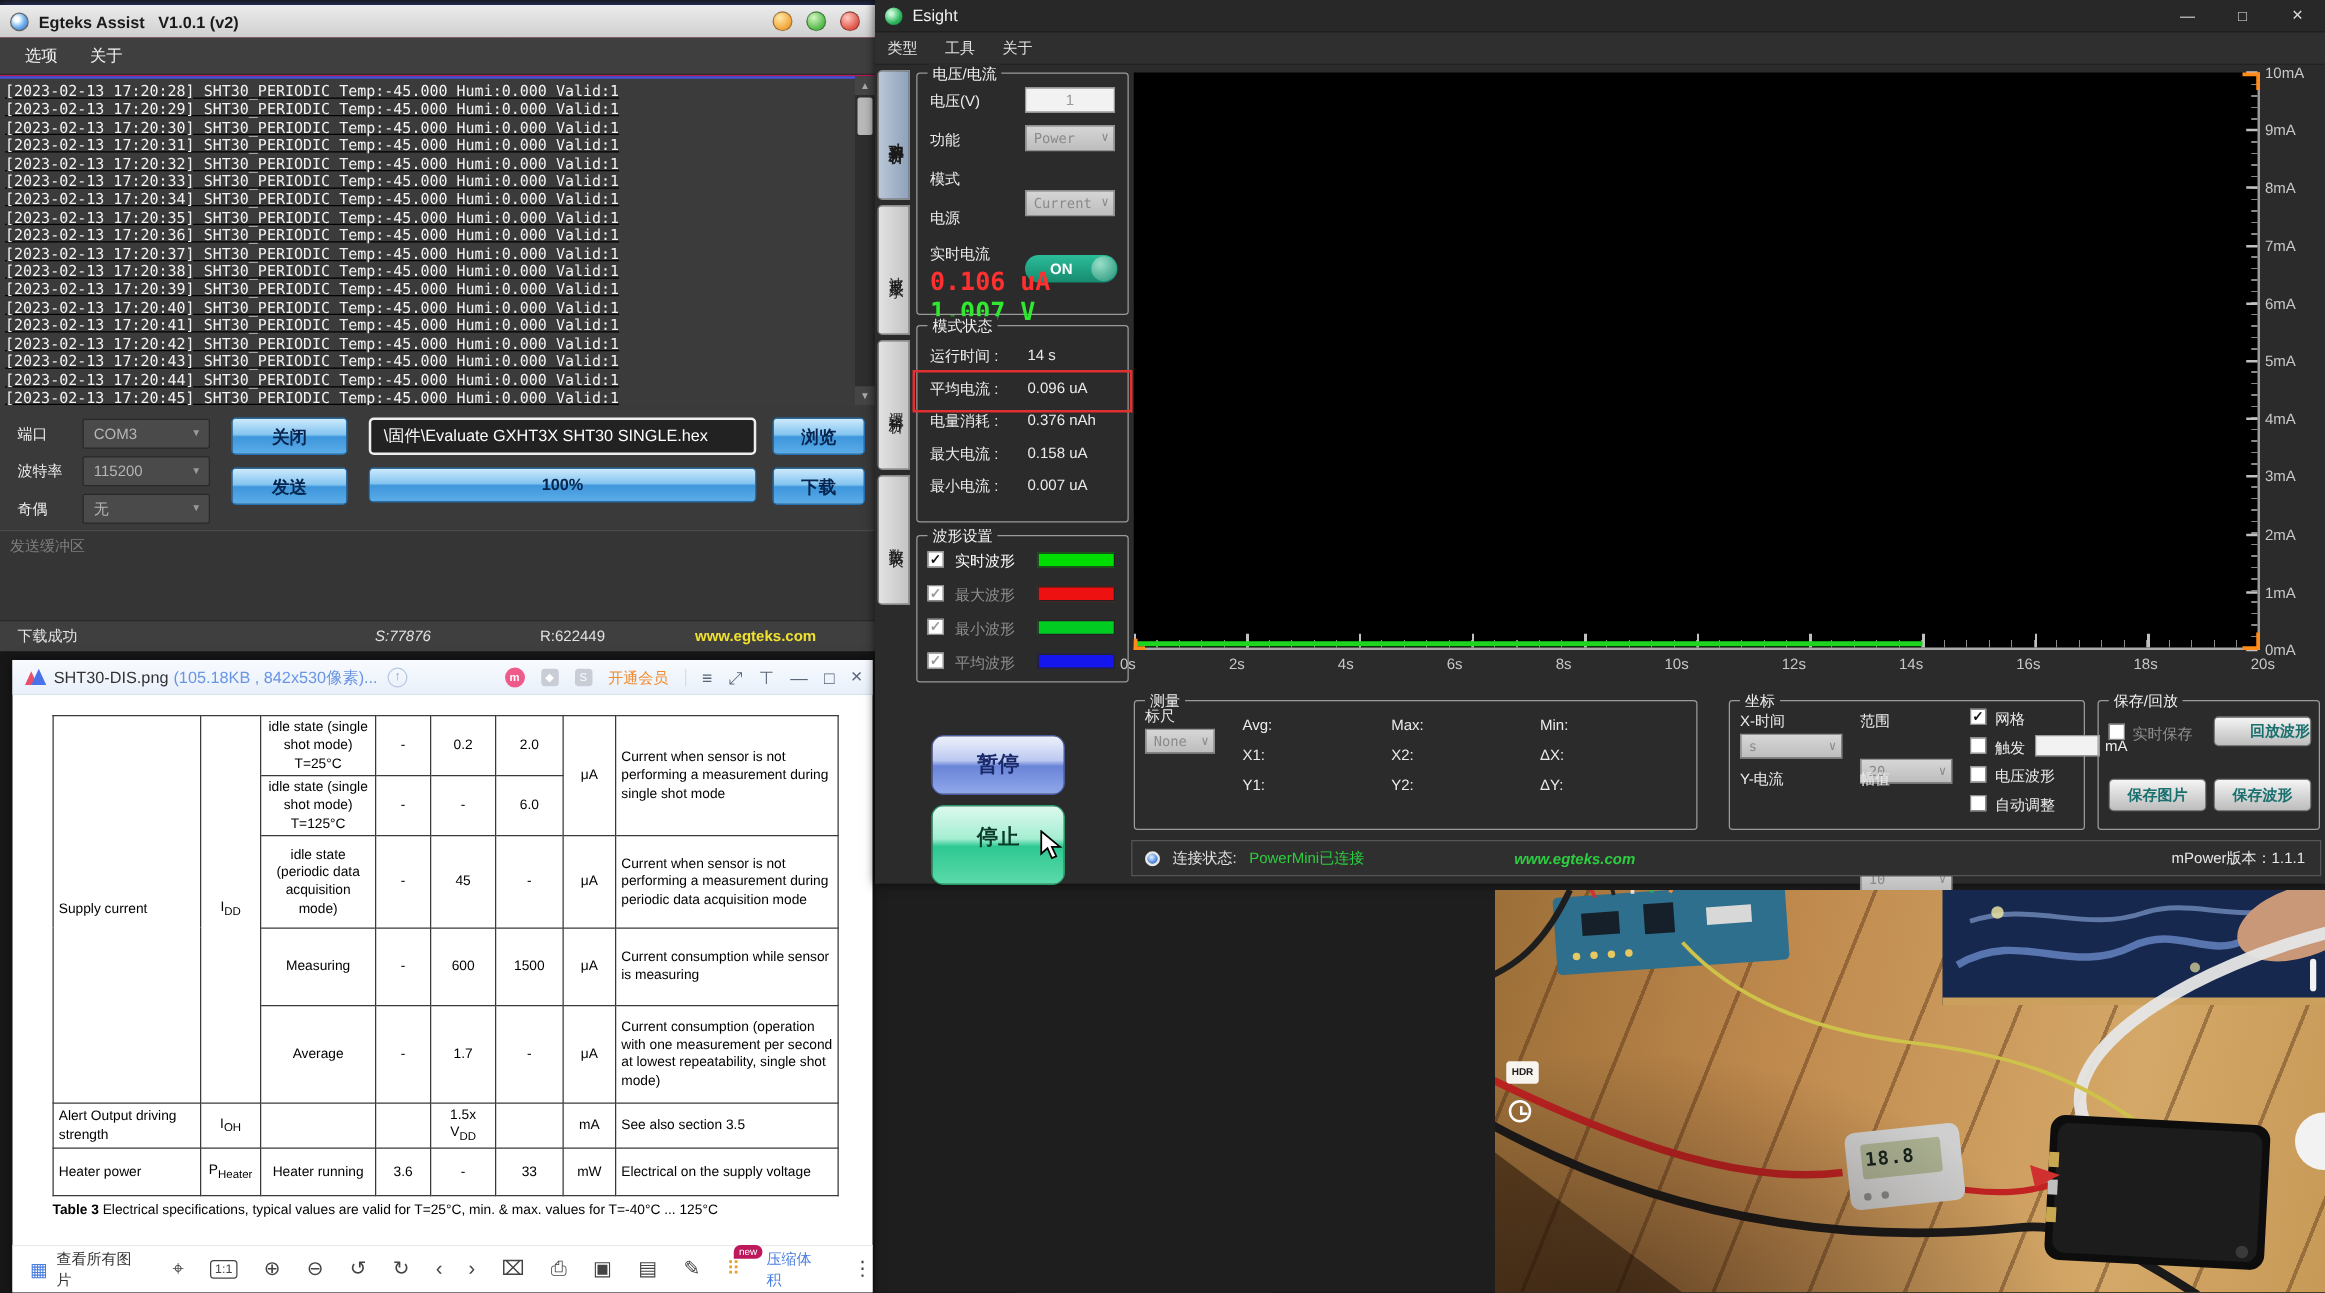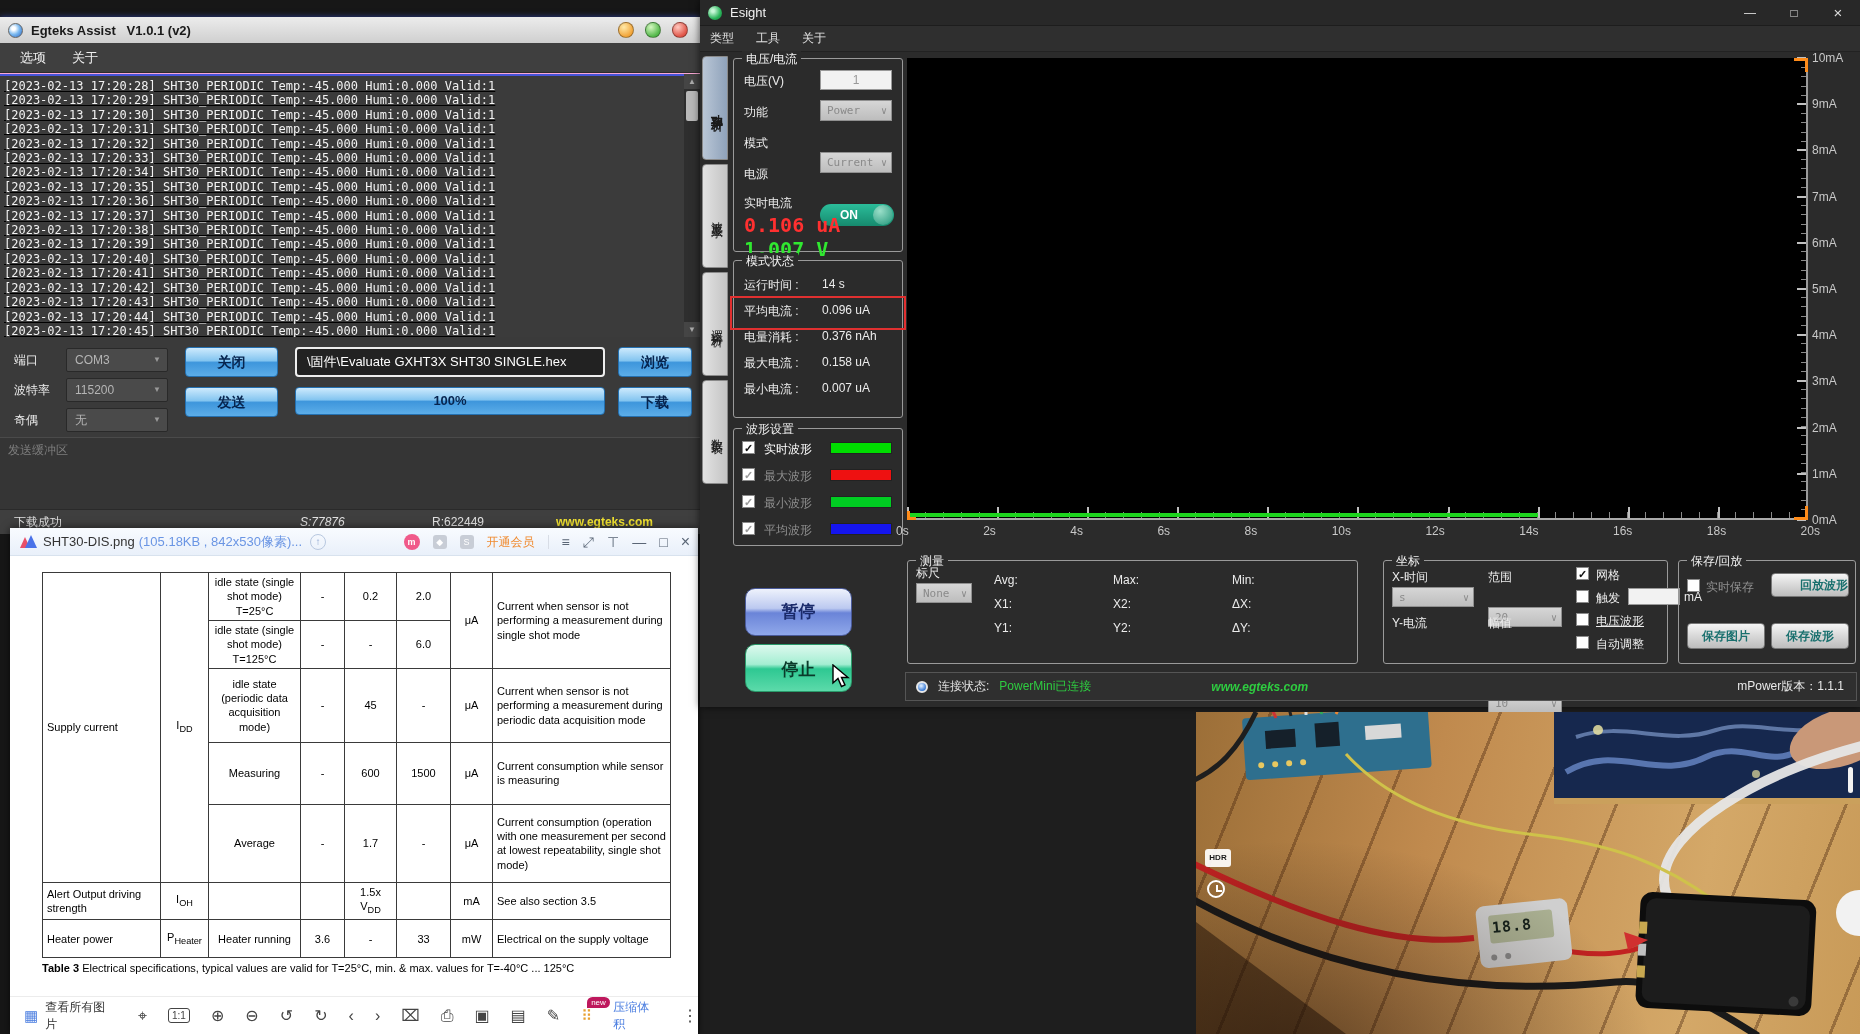--- a/index.html
+++ b/index.html
@@ -2,21 +2,21 @@
 <html><head>
 <meta charset="utf-8">
 <style>
   * { margin:0; padding:0; box-sizing:border-box; }
   html,body { width:1860px; height:1034px; overflow:hidden; background:#171717;
               font-family:"Liberation Sans", sans-serif; }
   #screen { position:relative; width:1860px; height:1034px; }
   .abs { position:absolute; }
 
   
-  .egteks-win { left:0; top:17px; width:700px; height:434px; background:#f9a8d4;
+  .egteks-win { left:0; top:4px; width:700px; height:434px; background:#be185d;
                 box-shadow:0 4px 0 #3b50d8, 0 0 6px rgba(60,90,230,.6); }
   .eg-titlebar { position:absolute; left:0; top:0; width:100%; height:26px;
                  background:linear-gradient(180deg,#ececec,#cfcfcf); display:flex; align-items:center; }
   .eg-appicon { width:15px; height:15px; margin-left:8px; border-radius:50%;
                 background:radial-gradient(circle at 35% 35%, #fff 15%, #79b8f0 50%, #2a62c0 100%); border:1px solid #666; }
   .eg-title { margin-left:8px; font-size:13px; font-weight:600; color:#1a1a1a; white-space:pre; }
   .lights { position:absolute; right:12px; top:5px; display:flex; gap:11px; }
   .light { width:16px; height:16px; border-radius:50%; border:1px solid rgba(0,0,0,.35); }
   .light.y { background:radial-gradient(circle at 35% 30%, #ffe9a8, #f2a53a 70%); }
   .light.g { background:radial-gradient(circle at 35% 30%, #d4f7c0, #53b84a 70%); }
@@ -517,21 +517,21 @@
         <div class="swatch" style="background: rgb(0, 204, 34);"></div>
       </div>
       <div class="wave-row dim" style="top:93px;">
         <div class="chk gray abs">✓</div>
         <span class="wl">平均波形</span>
         <div class="swatch" style="background: rgb(21, 21, 238);"></div>
       </div>
     </div>
 
     <div class="btn-pause" style="left:45px; top:588px; width:107px; height:48px; line-height:46px;">暂停</div>
-    <div class="btn-stop" style="left:45px; top:644px; width:107px; height:48px; line-height:50px;">停止</div>
+    <div class="btn-stop" style="left:45px; top:644px; width:107px; height:64px; line-height:50px;">停止</div>
 
     <div class="es-chart">
       <div class="chart-minor-x"></div>
       <div class="chart-major-x"></div>
       <div class="chart-axis-x"></div>
       <div class="chart-minor-y"></div>
       <div class="ytick-col">
         <i></i>
           <i></i>
           <i></i>
@@ -616,21 +616,21 @@
       <div class="es-dis-select abs" style="left:104px; top:72px; width:74px; height:20px; line-height:19px;">
         <span>10</span><span class="ch">∨</span>
       </div>
       <div class="chk abs" style="left:192px; top:6px;">✓</div>
       <span class="es-lbl abs" style="left:212px; top:6px;">网格</span>
       <div class="chk empty abs" style="left:192px; top:29px;">✓</div>
       <span class="es-lbl abs" style="left:212px; top:29px;">触发</span>
       <div class="es-input abs" style="left:244px; top:27px; width:52px; height:17px;"></div>
       <span class="es-lbl abs" style="left:300px; top:29px;">mA</span>
       <div class="chk empty abs" style="left:192px; top:52px;">✓</div>
-      <span class="es-lbl abs" style="left:212px; top:52px;text-decoration:underline;">电压波形</span>
+      <span class="es-lbl abs" style="left:212px; top:52px;">电压波形</span>
       <div class="chk empty abs" style="left:192px; top:75px;">✓</div>
       <span class="es-lbl abs" style="left:212px; top:75px;">自动调整</span>
     </div>
 
     <div class="es-group" style="left:978px; top:560px; width:178px; height:104px;">
       <span class="gtitle">保存/回放</span>
       <div class="chk empty abs" style="left:8px; top:18px;">✓</div>
       <span class="es-lbl abs" style="left:27px; top:18px; color:#8f8f8f;">实时保存</span>
       <div class="gray-btn" style="left:92px; top:12px; width:78px; height:24px; line-height:22px;text-align:right;">回放波形</div>
       <div class="gray-btn" style="left:8px; top:62px; width:78px; height:26px; line-height:24px;">保存图片</div>

